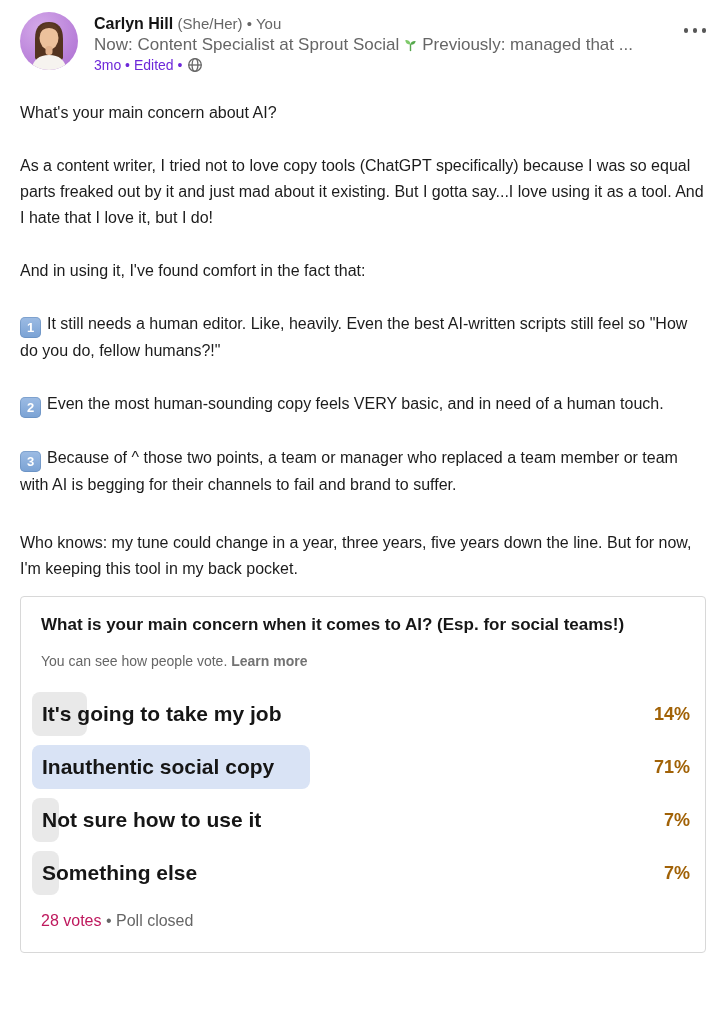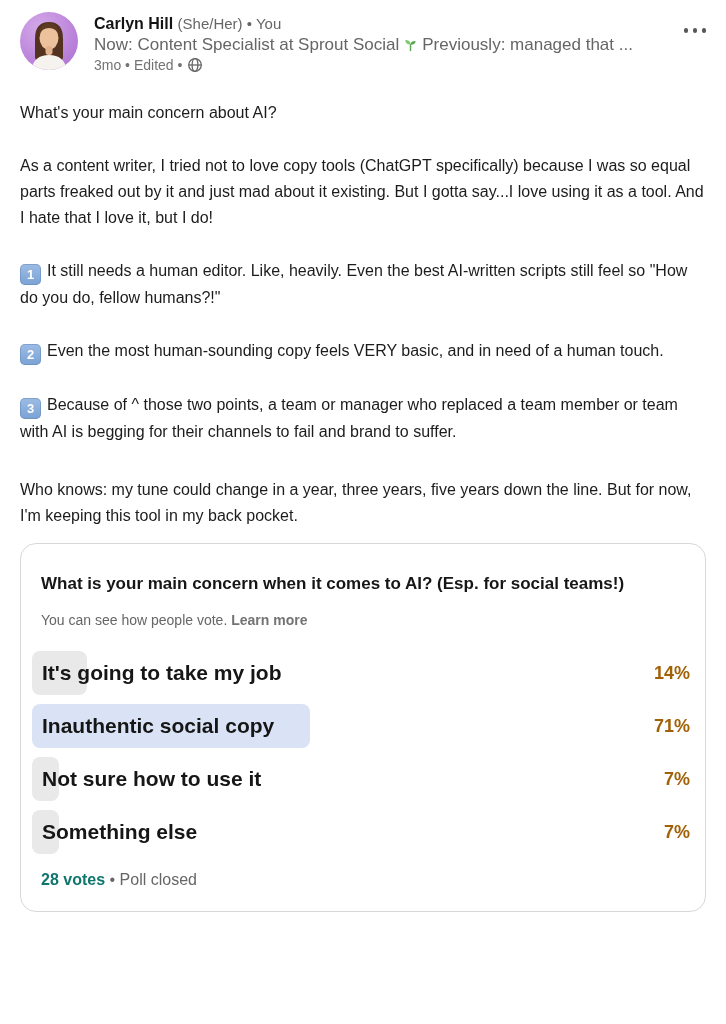--- a/index.html
+++ b/index.html
@@ -12,55 +12,55 @@
 
   
   .header{display:flex;position:relative;}
   .avatar{width:58px;height:58px;border-radius:50%;overflow:hidden;flex:none;cursor:pointer;}
   .avatar svg{display:block;}
   .header-text{margin-left:16px;padding-top:1px;min-width:0;flex:1;}
   .name-line{font-size:16px;line-height:22px;color:#666;white-space:nowrap;}
   .name{font-weight:bold;color:#141414;font-size:16px;cursor:pointer;}
   .pronouns{font-size:15px;color:#666;}
   .headline{font-size:17px;color:#666;line-height:20px;white-space:nowrap;overflow:hidden;display:flex;align-items:center;gap:4px;}
-  .meta-line{font-size:14px;color:#737373;line-height:20px;display:flex;align-items:center;gap:5px;}
+  .meta-line{font-size:14px;color:#6d28d9;line-height:20px;display:flex;align-items:center;gap:5px;}
   .sprout-icon svg,.globe-icon svg{display:block;}
   .more-btn{position:absolute;right:-6px;top:6px;display:flex;gap:4.5px;padding:10px 6px;cursor:pointer;}
   .more-btn .dot{width:4.5px;height:4.5px;border-radius:50%;background:#575757;}
 
   
   .body-text{margin-top:25px;font-size:16px;line-height:26px;color:#1c1c1c;}
   .body-text p{margin:0 0 27px 0;}
   .keycap{
     display:inline-block;width:21px;height:21px;border-radius:5px;
     background:linear-gradient(180deg,#9dbce4 0%,#7aa2d4 100%);
     box-shadow:inset 0 0 0 1px rgba(90,130,180,.45);
     color:#fff;font-weight:bold;font-size:13px;line-height:21px;text-align:center;
     vertical-align:-3px;margin-right:6px;
   }
 
   
   .poll-card{
-    margin-top:14px;border:1px solid #d8d8d8;border-radius:16px;
-    padding:26px 11px 22px 11px;background:#fff;
+    margin-top:14px;border:1px solid #d8d8d8;border-radius:4px;
+    padding:14px 11px 22px 11px;background:#fff;
   }
   .poll-title{font-size:17px;font-weight:bold;line-height:27px;color:#161616;padding:0 9px;}
   .poll-sub{margin-top:14px;font-size:14px;line-height:18px;color:#666;padding:0 9px;}
   .learn-more{color:#737373;font-weight:bold;text-decoration:none;cursor:pointer;}
   .poll-options{margin-top:22px;}
   .poll-row{position:relative;height:44px;margin-bottom:9px;}
   .poll-bar-track{position:absolute;left:0;top:0;height:44px;width:392px;}
   .poll-bar{height:44px;border-radius:8px;background:#e9e9e9;}
   .poll-bar.highlight{background:#d9e3f5;}
   .poll-label{position:absolute;left:10px;top:50%;transform:translateY(-50%);
     font-weight:bold;font-size:21px;color:#161616;white-space:nowrap;}
   .poll-pct{position:absolute;right:4px;top:50%;transform:translateY(-50%);
     font-weight:bold;font-size:18px;color:#a16207;}
   .poll-footer{margin-top:17px;padding:0 9px;font-size:16px;color:#666;}
-  .votes-link{color:#0f766e;font-weight:bold;text-decoration:none;cursor:pointer;}
+  .votes-link{color:#be185d;font-weight:normal;text-decoration:none;cursor:pointer;}
 </style>
 </head>
 <body>
 
 <div class="post">
 
   <div class="header">
     <div class="avatar">
       <svg width="58" height="58" viewBox="0 0 58 58">
         <defs>
@@ -107,20 +107,21 @@
     <div class="more-btn">
       <span class="dot"></span>
         <span class="dot"></span>
         <span class="dot"></span>
     </div>
   </div>
 
   <div class="body-text">
     <p>What's your main concern about AI?</p>
     <p>As a content writer, I tried not to love copy tools (ChatGPT specifically) because I was so equal parts freaked out by it and just mad about it existing. But I gotta say...I love using it as a tool. And I hate that I love it, but I do!</p>
+    <p>And in using it, I've found comfort in the fact that:</p>
     <p><span class="keycap">1</span><span>It still needs a human editor. Like, heavily. Even the best AI-written scripts still feel so "How do you do, fellow humans?!"</span></p>
     <p><span class="keycap">2</span><span>Even the most human-sounding copy feels VERY basic, and in need of a human touch.</span></p>
     <p><span class="keycap">3</span><span>Because of ^ those two points, a team or manager who replaced a team member or team with AI is begging for their channels to fail and brand to suffer.</span></p>
     <p style="margin-bottom:0;margin-top:32px;">Who knows: my tune could change in a year, three years, five years down the line. But for now, I'm keeping this tool in my back pocket.</p>
   </div>
 
   <div class="poll-card">
     <div class="poll-title">What is your main concern when it comes to AI? (Esp. for social teams!)</div>
     <div class="poll-sub">
       <span>You can see how people vote.</span>

